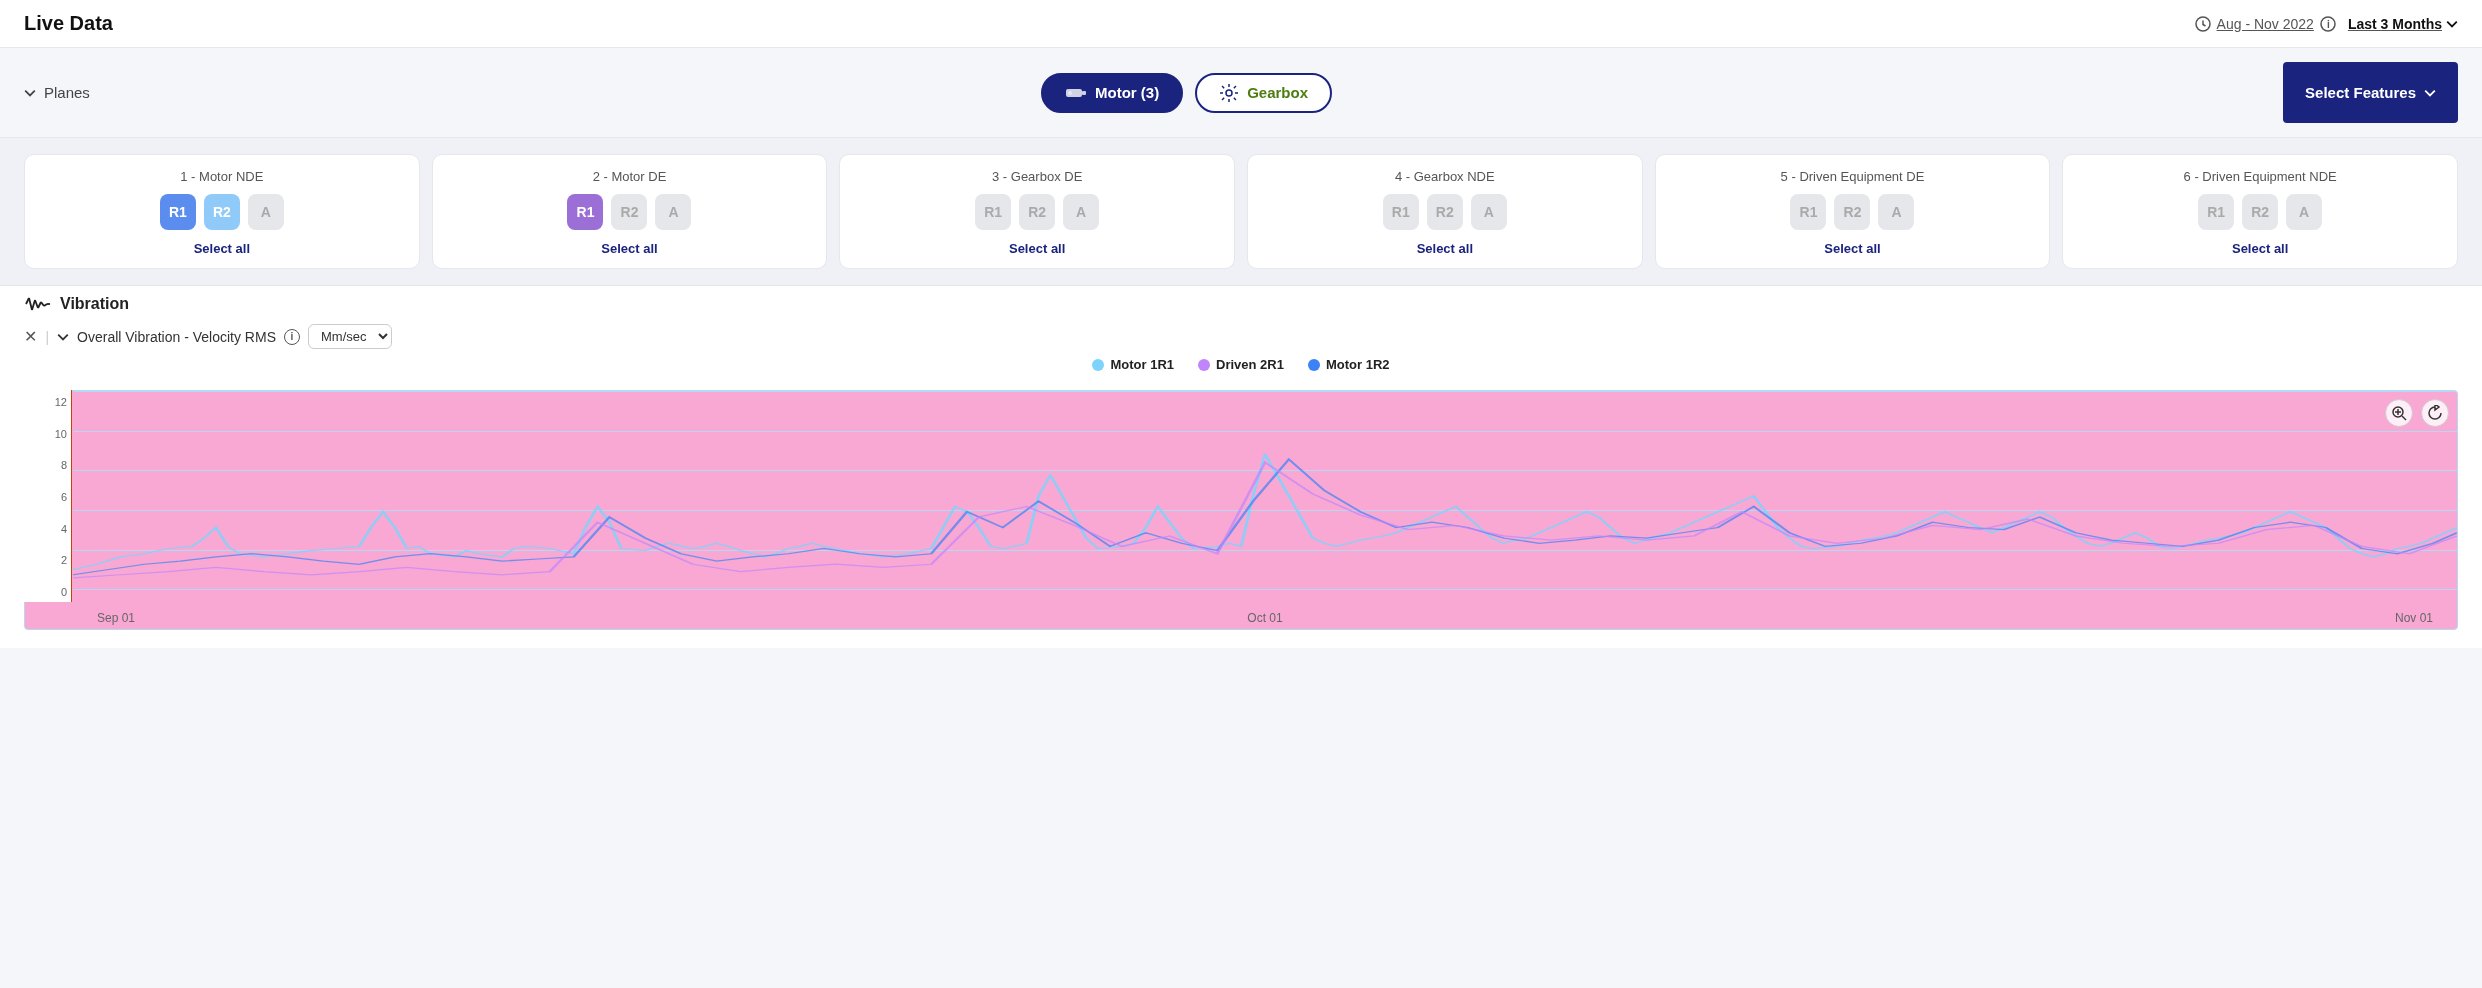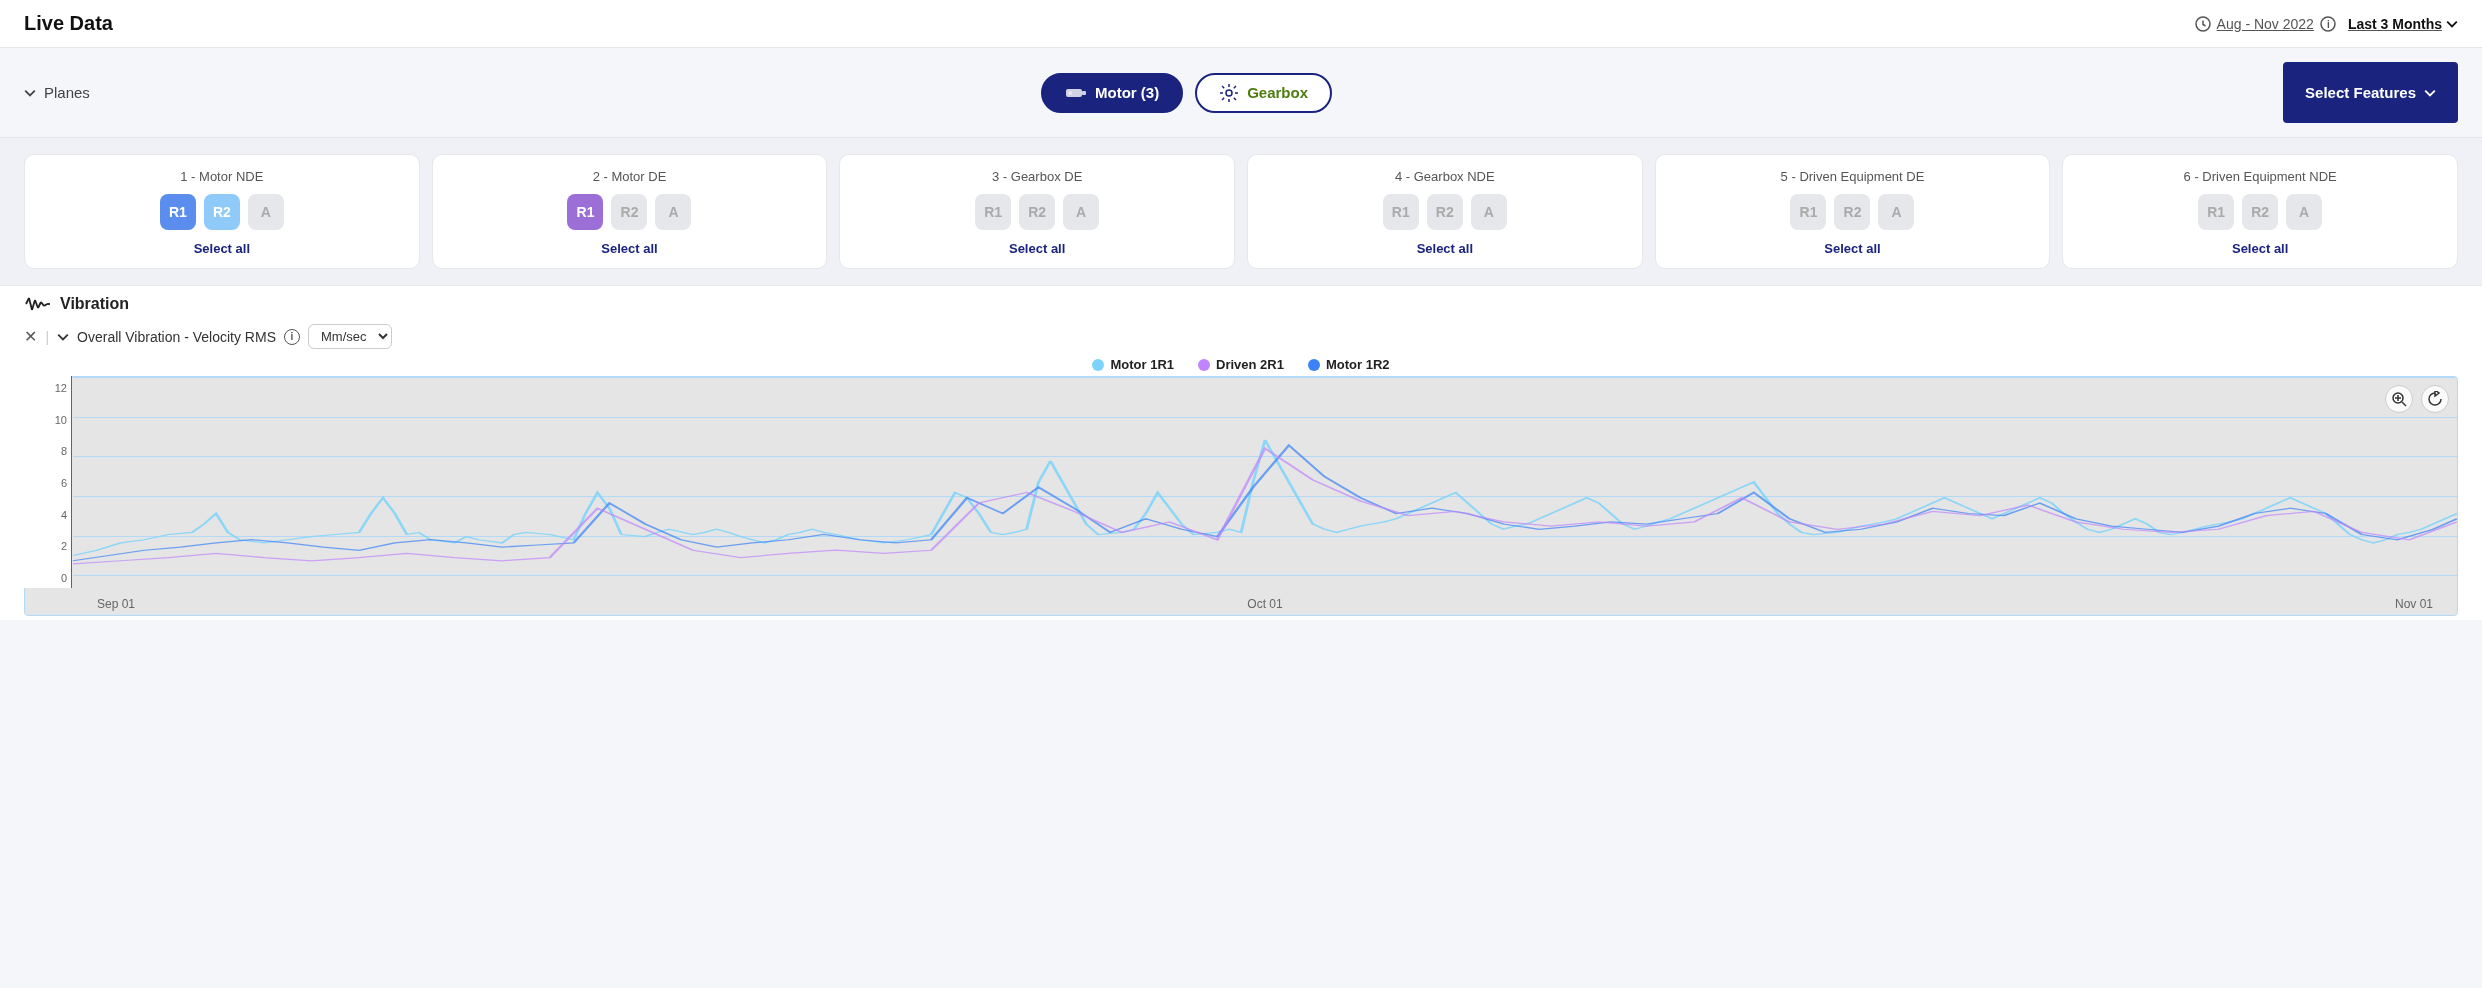--- a/index.html
+++ b/index.html
@@ -83,25 +83,25 @@
     .chart-controls select { border: 1px solid #ccc; border-radius: 6px; padding: 3px 8px; font-size: 13px; background: #fff; color: #333; }
     .info-icon { width: 16px; height: 16px; border-radius: 50%; border: 1.5px solid #555; display: inline-flex; align-items: center; justify-content: center; font-size: 10px; color: #555; font-weight: 700; }
 
     .chart-legend { display: flex; align-items: center; justify-content: center; gap: 24px; margin-bottom: 4px; font-size: 13px; font-weight: bold; }
     .legend-item { display: flex; align-items: center; gap: 6px; }
     .legend-dot { width: 12px; height: 12px; border-radius: 50%; }
 
     .chart-area {
       position: relative;
       height: 220px;
-      background: #e5e5e5;
+      background: #f9a8d4;
       border: 1px solid #b3d9f7;
       border-radius: 4px;
       overflow: hidden;
-      margin: 4px -0px;
+      margin: 18px -0px;
     }
     .chart-gridlines {
       position: absolute; left: 0; right: 0; top: 0; bottom: 0;
     }
     .gridline { position: absolute; left: 0; right: 0; border-top: 1px solid #b3d9f7; }
 
     .chart-x-labels {
       position: absolute; left: 48px; right: 0; bottom: 0; height: 28px;
       display: flex; justify-content: space-between; align-items: flex-end;
       padding: 4px 24px; font-size: 12px; color: #666;

